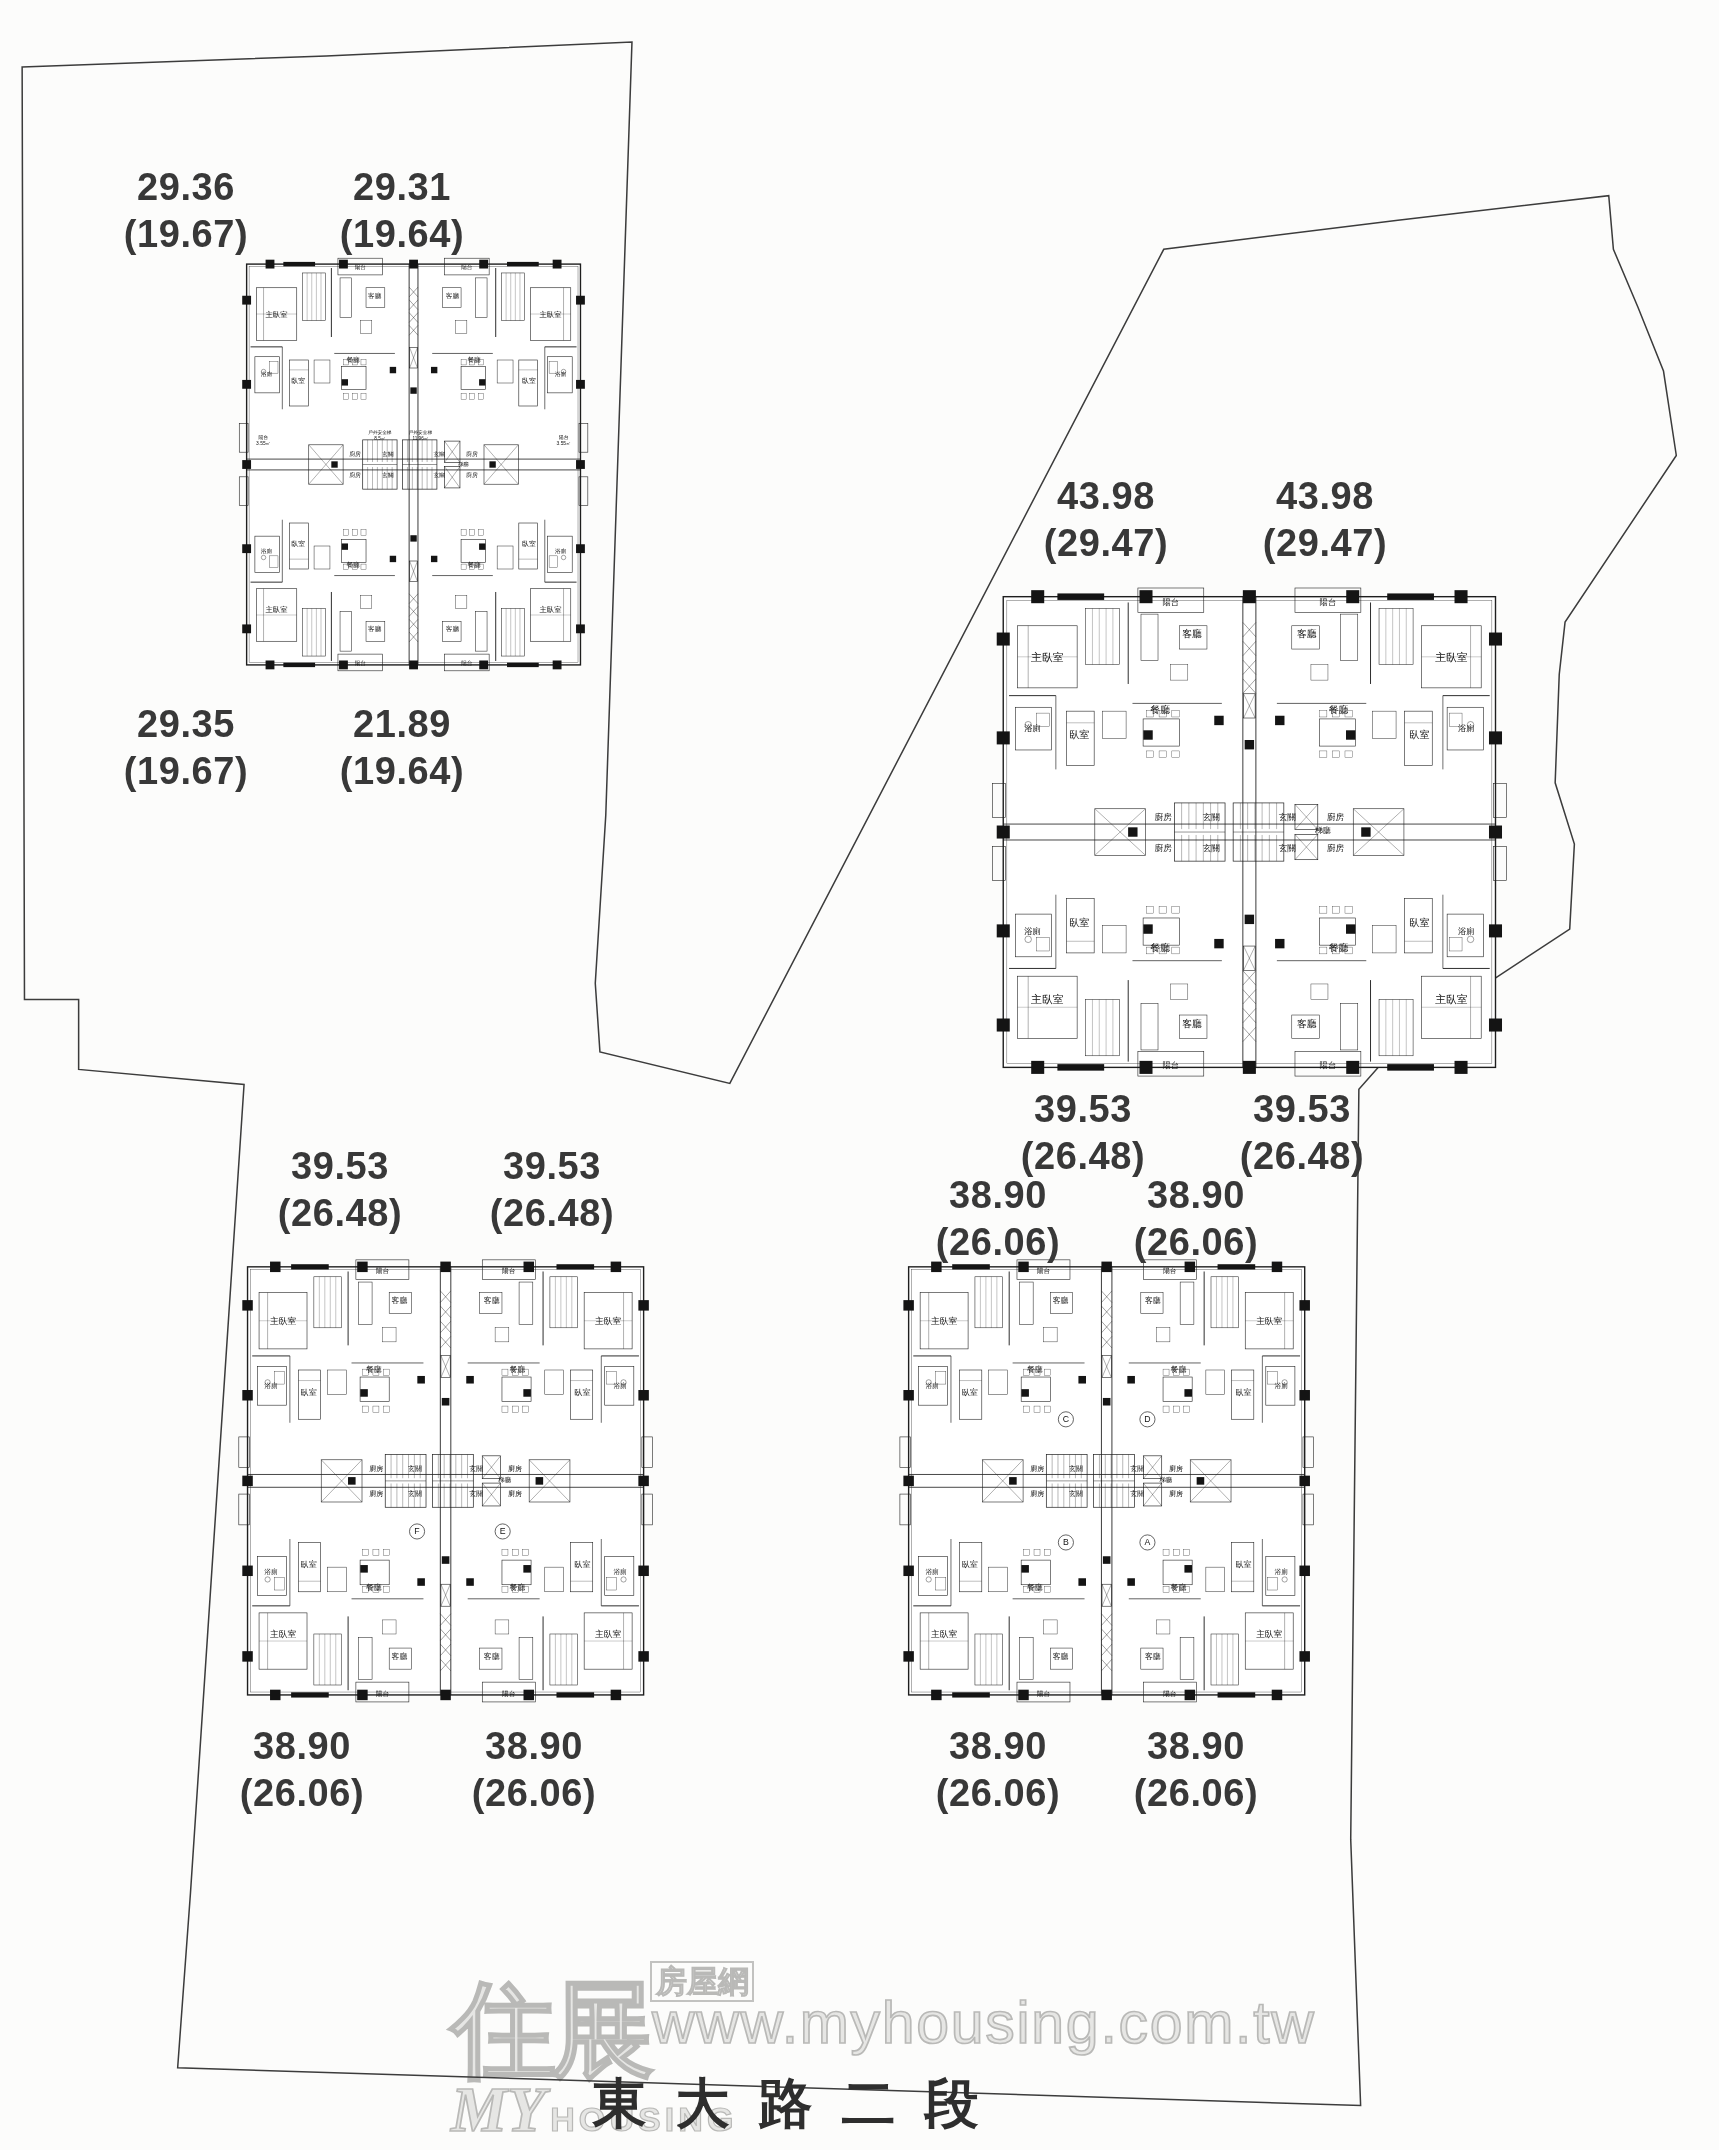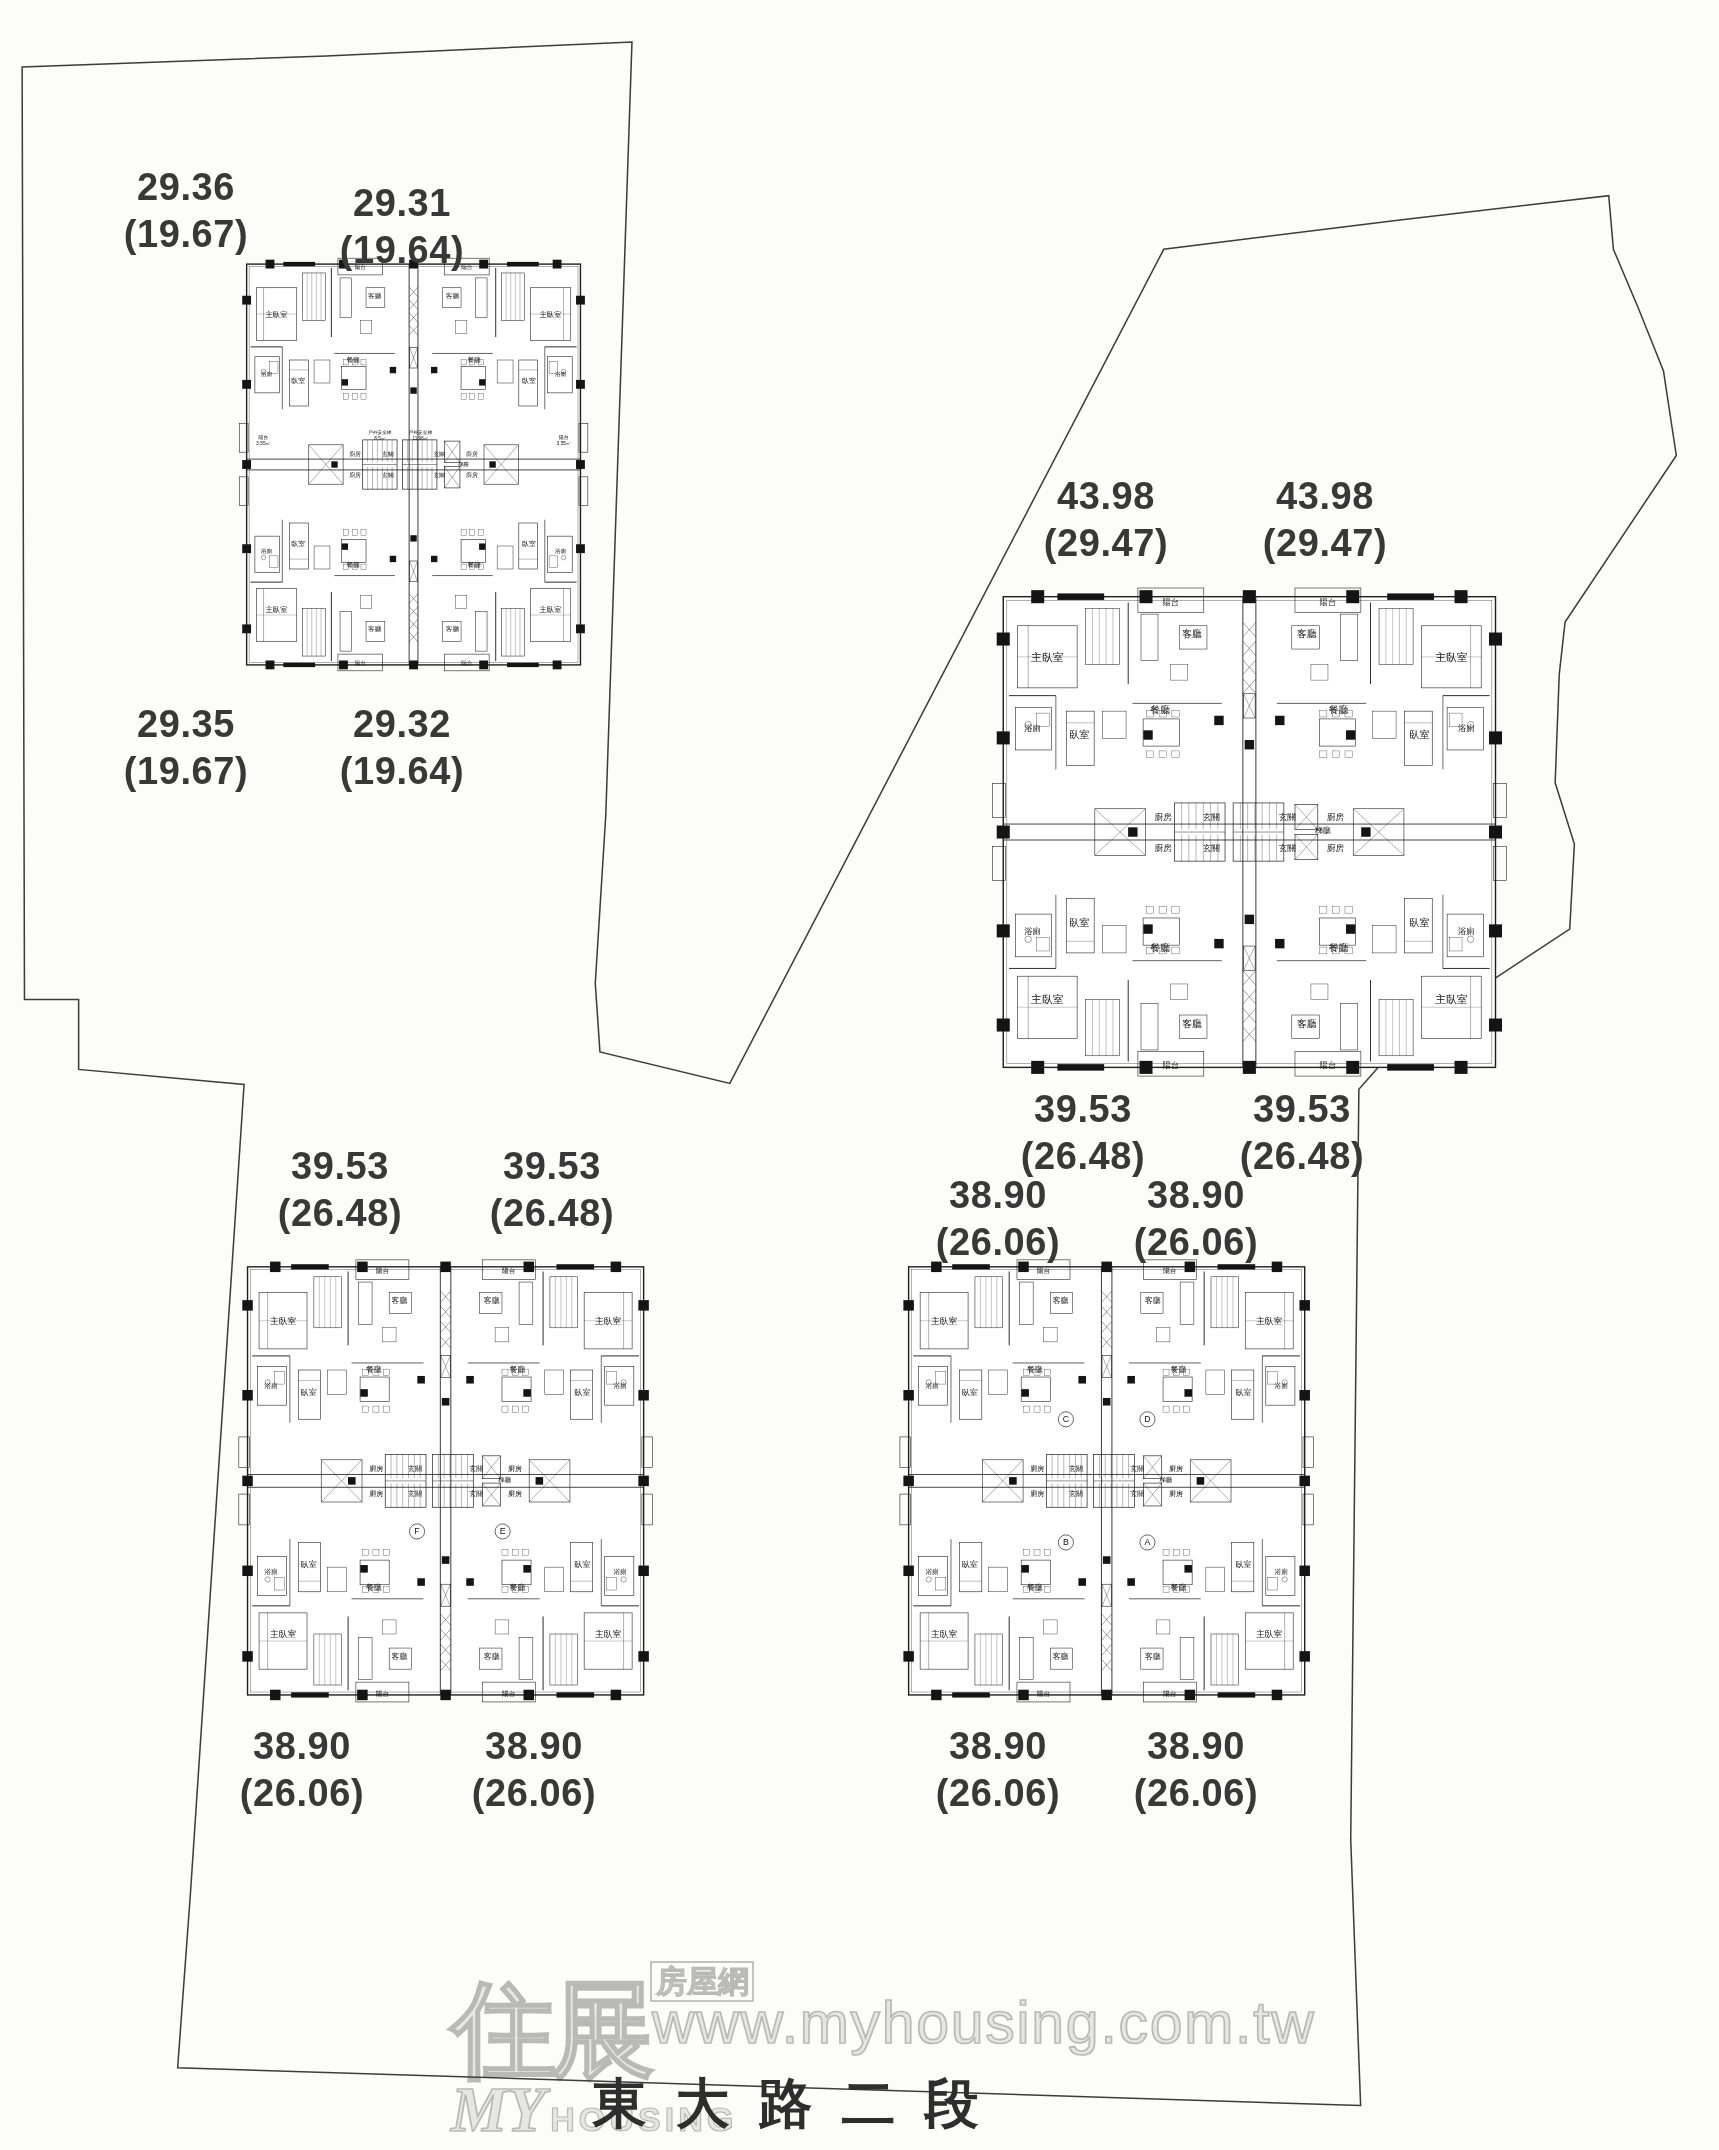--- a/index.html
+++ b/index.html
@@ -1093,30 +1093,30 @@
         <text x="280" y="488.2" font-size="15" fill="#111" text-anchor="middle">B</text>
         <circle cx="420" cy="483.2" r="13" fill="#fff" stroke="#222" stroke-width="1.2"></circle>
         <text x="420" y="488.2" font-size="15" fill="#111" text-anchor="middle">A</text>
       </g>
     </svg>
 
   <div class="area-label" style="left: 186px; top: 164px;">
       <div>29.36</div>
       <div>(19.67)</div>
     </div>
-  <div class="area-label" style="left: 402px; top: 180px;">
+  <div class="area-label" style="left: 402px; top: 164px;">
       <div>29.31</div>
       <div>(19.64)</div>
     </div>
   <div class="area-label" style="left: 186px; top: 701px;">
       <div>29.35</div>
       <div>(19.67)</div>
     </div>
   <div class="area-label" style="left: 402px; top: 701px;">
-      <div>29.32</div>
+      <div>21.89</div>
       <div>(19.64)</div>
     </div>
 
   <div class="area-label" style="left: 1106px; top: 473px;">
       <div>43.98</div>
       <div>(29.47)</div>
     </div>
   <div class="area-label" style="left: 1325px; top: 473px;">
       <div>43.98</div>
       <div>(29.47)</div>

